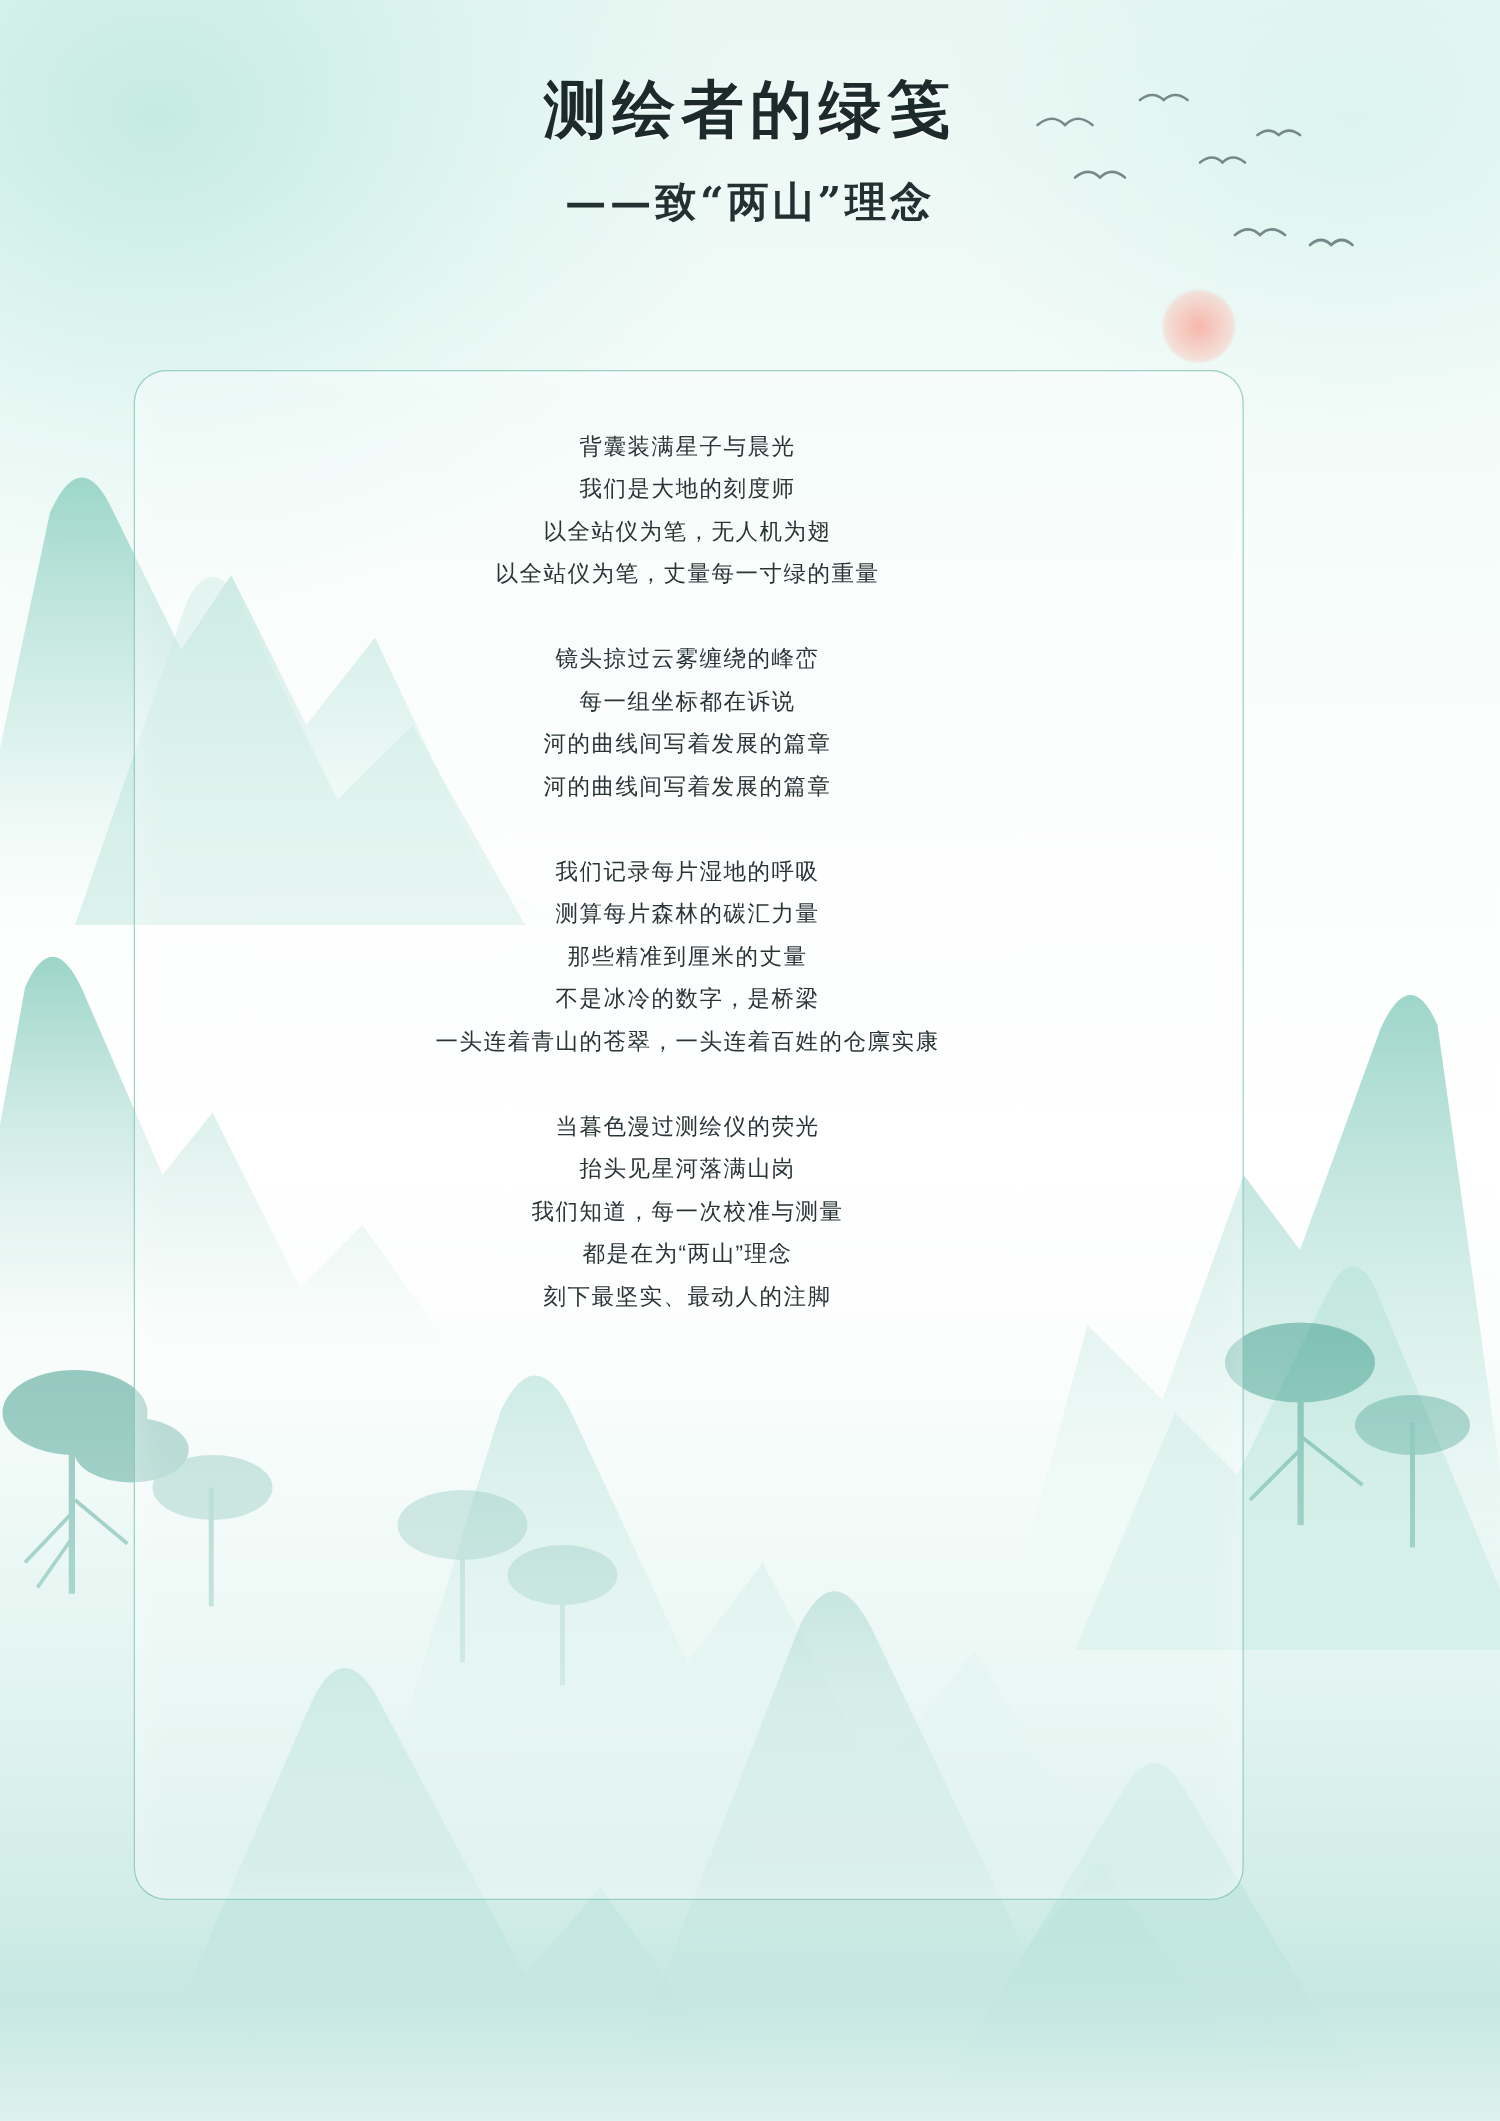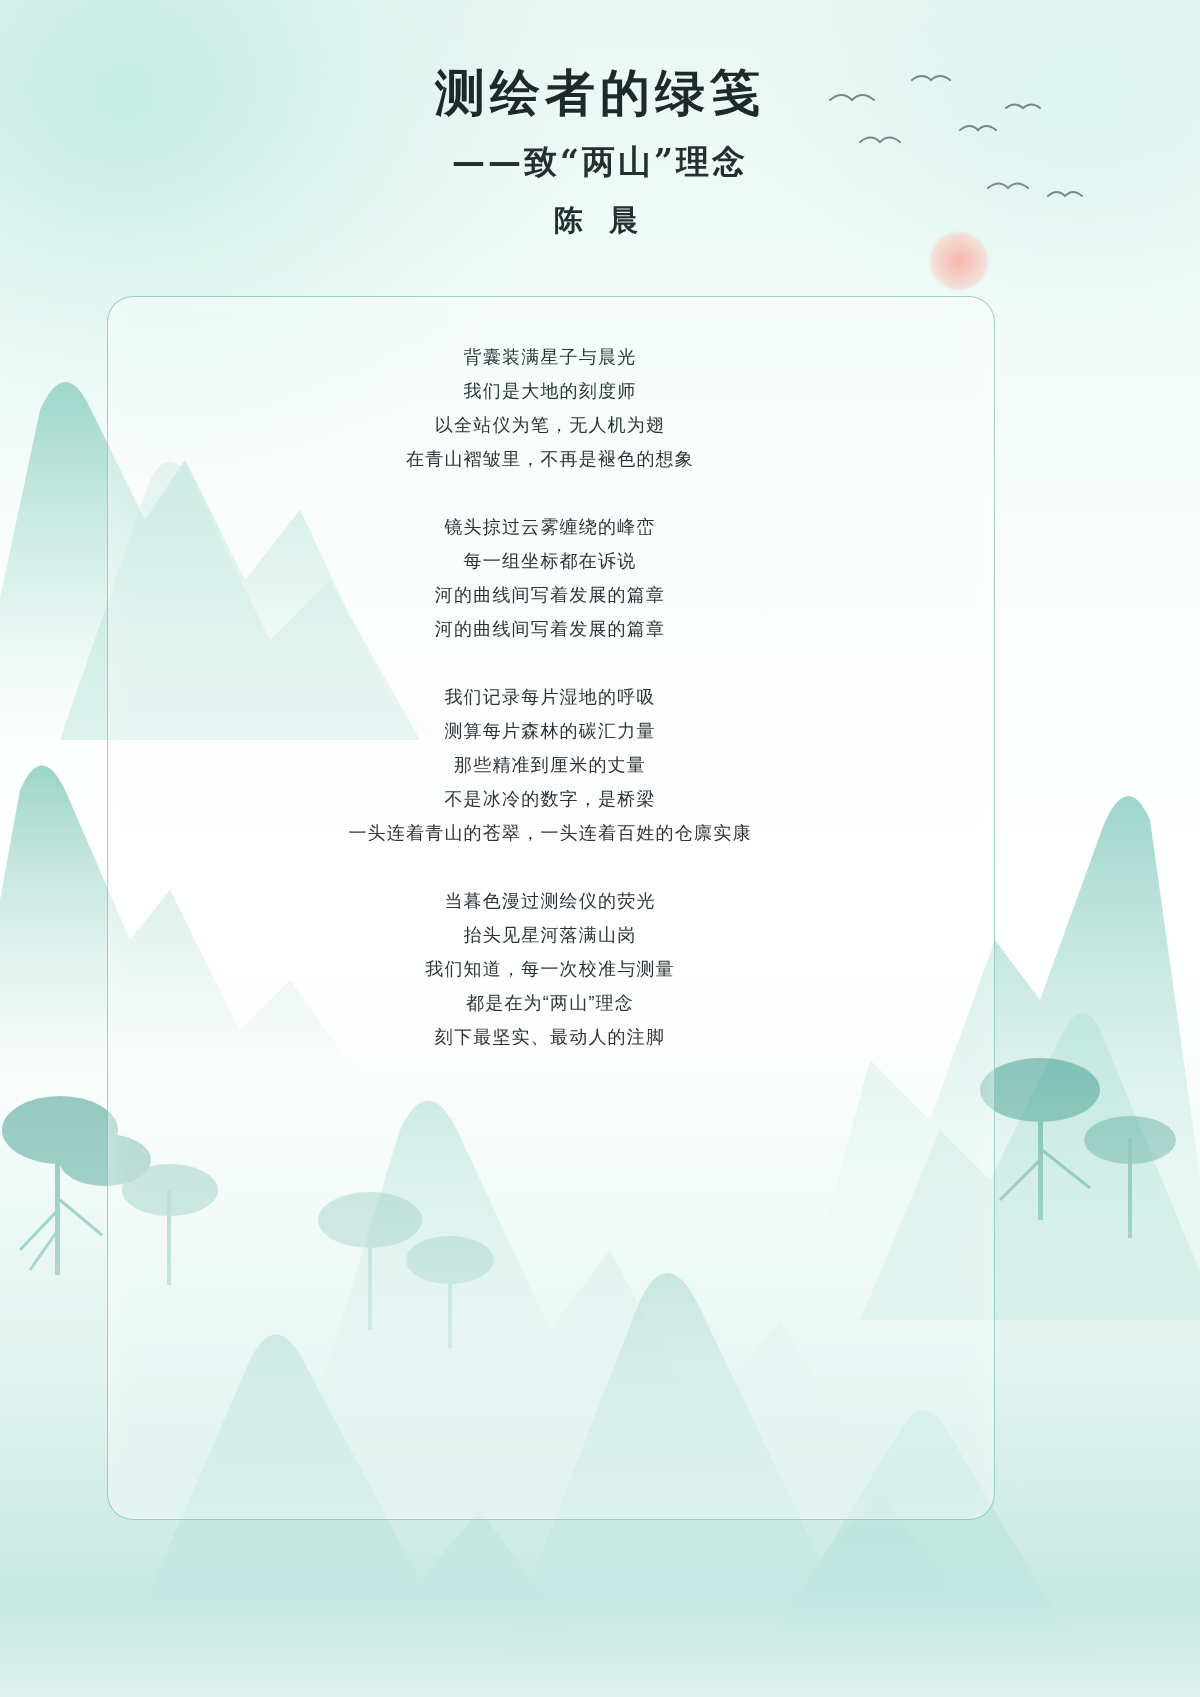--- a/index.html
+++ b/index.html
@@ -80,21 +80,21 @@
 
   
   .title-block {
     position: absolute;
     left: 0; top: 62px;
     width: 1200px;
     text-align: center;
     z-index: 8;
   }
   .poem-title {
-    font-family: Liberation Sans, sans-serif;
+    font-family: Liberation Mono, monospace;
     font-weight: bold;
     font-size: 50px;
     letter-spacing: 5px;
     color: #1d2a2b;
     margin: 0;
     line-height: 1.25;
     text-shadow: 0 1px 0 rgba(255,255,255,0.7);
   }
   .poem-subtitle {
     font-family: "DejaVu Serif", "Liberation Serif", serif;
@@ -299,32 +299,31 @@
         <path d="M186 38 q9 -7 17 0 q8 -7 17 0"></path>
         <path d="M168 118 q11 -9 20 0 q9 -9 20 0"></path>
         <path d="M228 126 q9 -8 17 0 q8 -8 17 0"></path>
       </g>
     </svg>
   </div>
 
   <div class="title-block">
     <h1 class="poem-title">测绘者的绿笺</h1>
     <div class="poem-subtitle">——致“两山”理念</div>
-    <div class="poem-author">陈 晨</div>
   </div>
 
   <div class="poem-card"></div>
 
   <div class="poem-body">
 
     <div class="stanza">
       <div class="line">背囊装满星子与晨光</div>
       <div class="line">我们是大地的刻度师</div>
       <div class="line">以全站仪为笔，无人机为翅</div>
-      <div class="line">在青山褶皱里，不再是褪色的想象</div>
+      <div class="line">以全站仪为笔，丈量每一寸绿的重量</div>
     </div>
 
     <div class="stanza">
       <div class="line">镜头掠过云雾缠绕的峰峦</div>
       <div class="line">每一组坐标都在诉说</div>
       <div class="line">河的曲线间写着发展的篇章</div>
       <div class="line">河的曲线间写着发展的篇章</div>
     </div>
 
 

